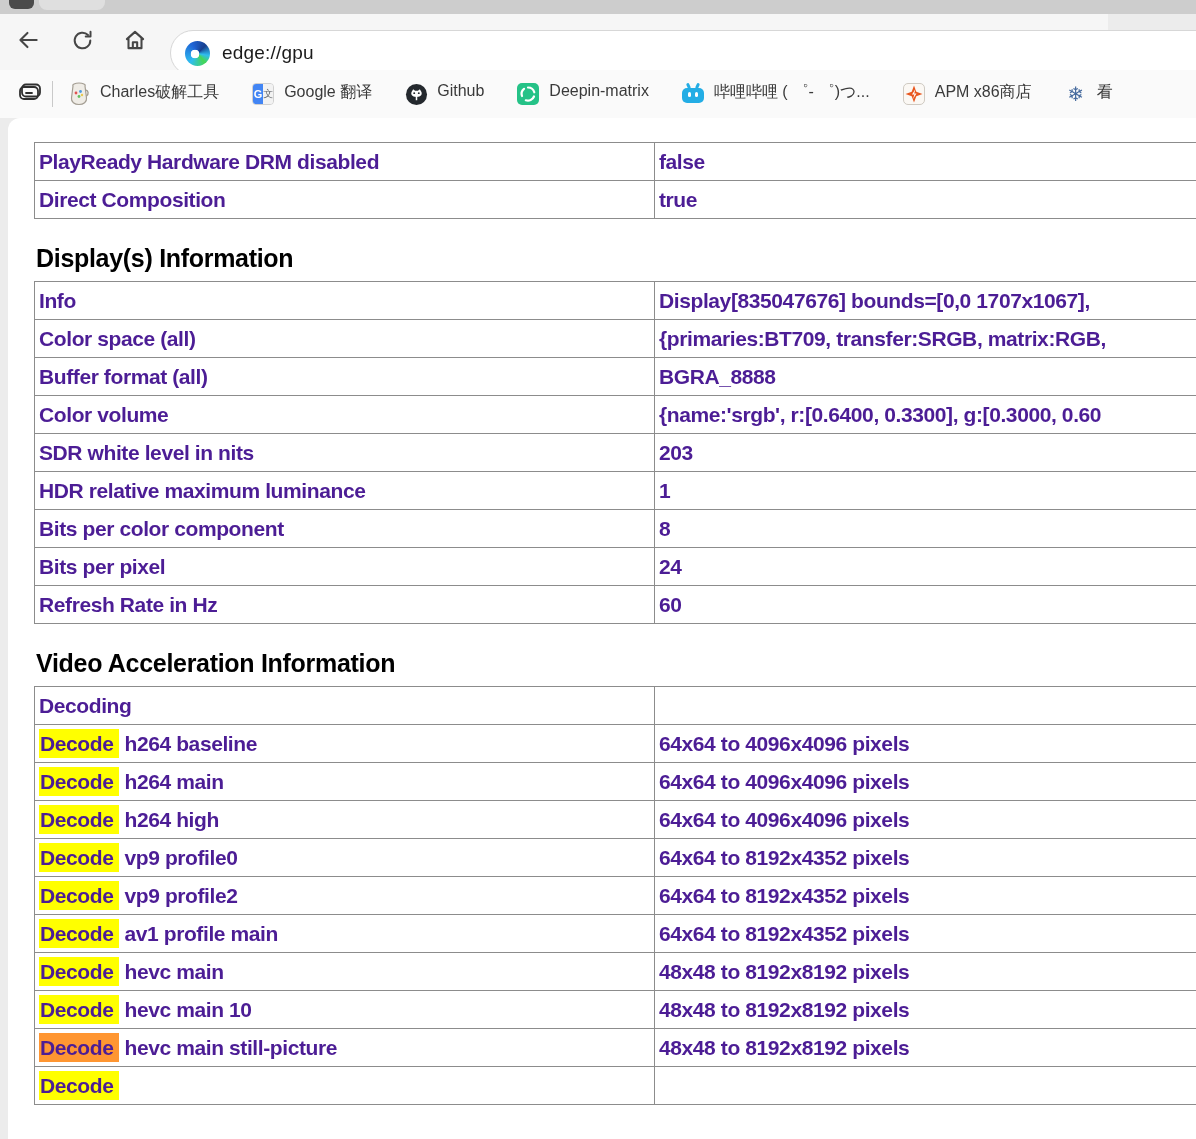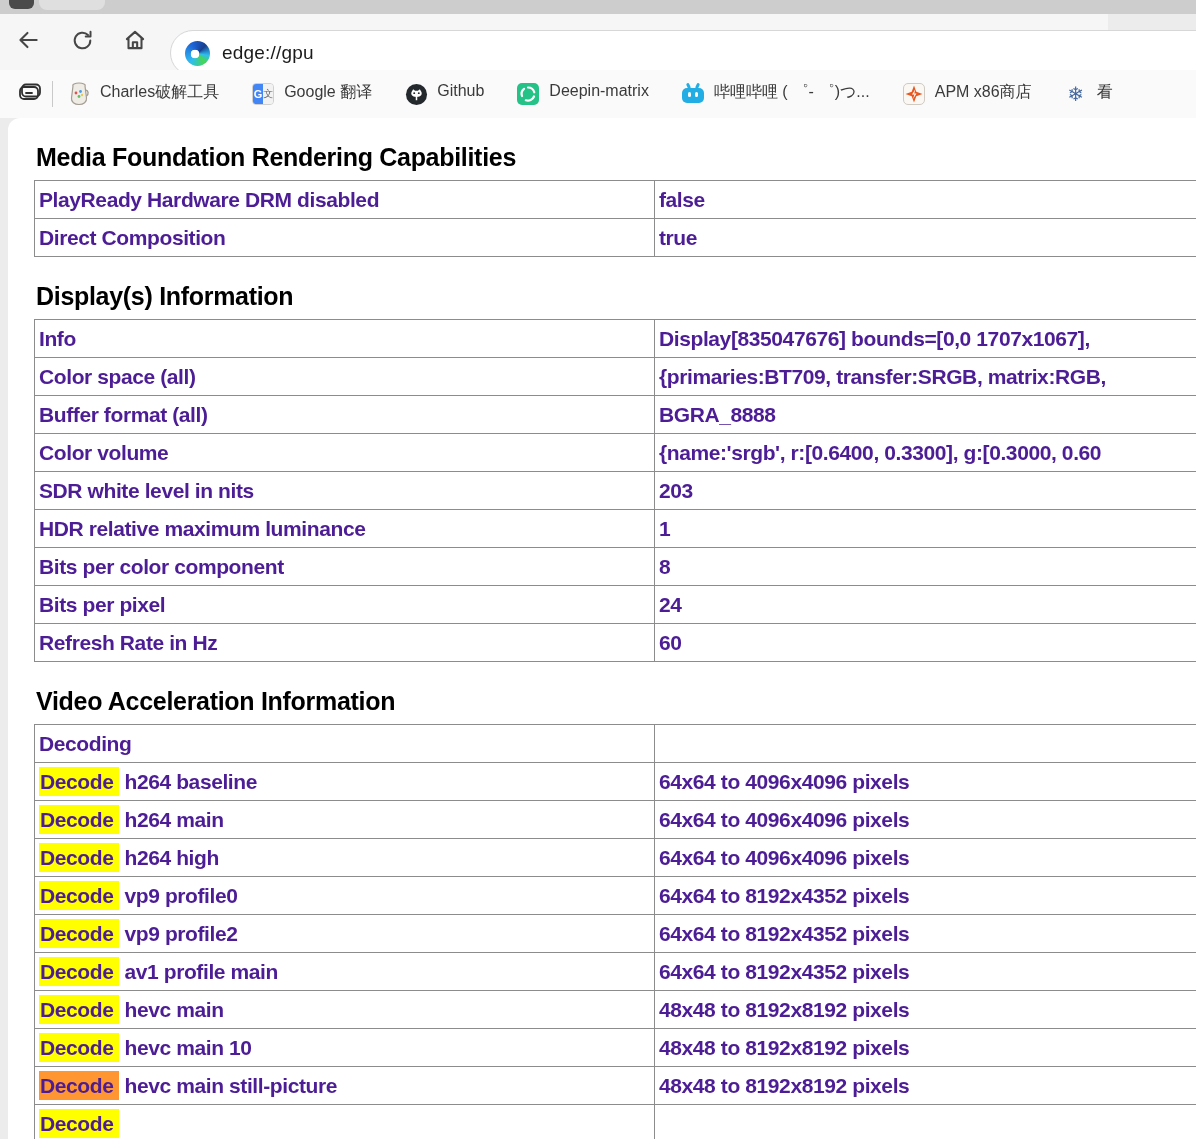--- a/index.html
+++ b/index.html
@@ -190,21 +190,20 @@
     <div class="bm">
       <span class="bm-ico">
           <span class="snow">❄</span>
         </span>
       <span class="bm-label">看</span>
     </div>
   </div>
 
   <div class="page">
 
-    <h2 class="first">Media Foundation Rendering Capabilities</h2>
     <table>
       <tbody>
           <tr>
         <td class="c1">PlayReady Hardware DRM disabled</td>
         <td>false</td>
       </tr>
       <tr>
         <td class="c1">Direct Composition</td>
         <td>true</td>
       </tr>

